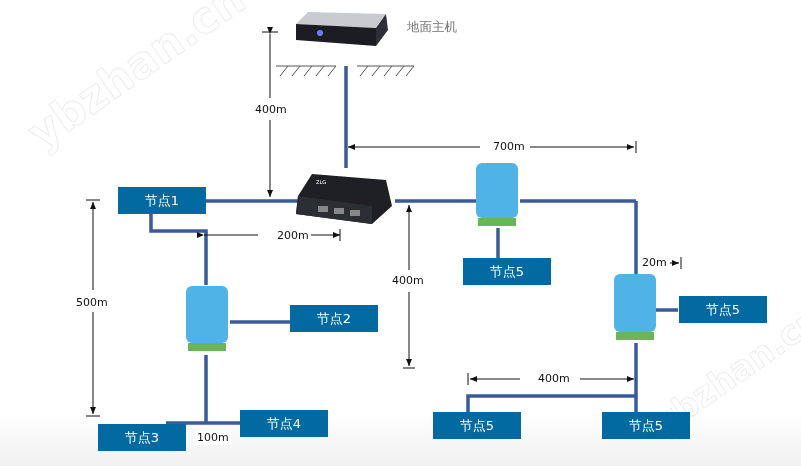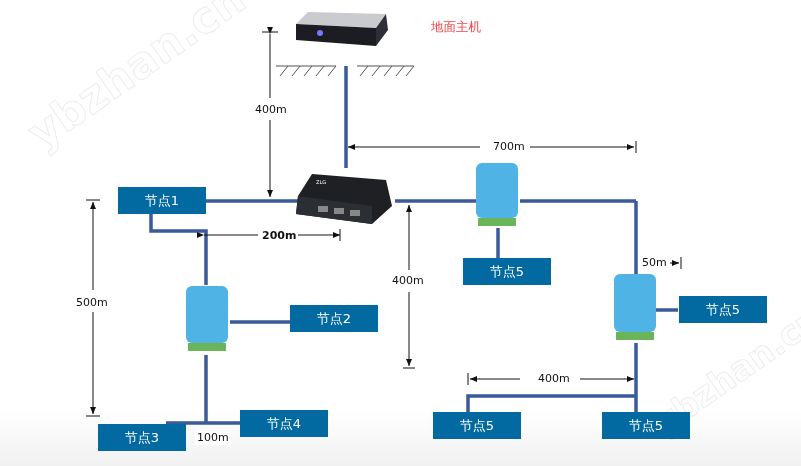--- a/index.html
+++ b/index.html
@@ -3,21 +3,21 @@
 <meta charset="utf-8">
 <style>
   html, body { margin:0; padding:0; }
   body { width:801px; height:466px; position:relative; overflow:hidden;
          background:linear-gradient(#ffffff 0%, #ffffff 88%, #f1f1f1 100%);
          font-family:"DejaVu Sans", "Liberation Sans", sans-serif; }
   #canvas { position:absolute; left:0; top:0; width:801px; height:466px; }
   .node { position:absolute; background:#0369a1; color:#fff; font-size:13px;
           display:flex; align-items:center; justify-content:center; width:88px; height:27px; }
   .lbl { position:absolute; font-size:11px; color:#111; background:#fff; padding:0 2px; line-height:14px; }
-  .title { position:absolute; font-size:12.5px; color:#ef4444;margin-left:24px; }
+  .title { position:absolute; font-size:12.5px; color:#737373; }
   .wm { position:absolute; font-size:44px; font-family:"DejaVu Sans", sans-serif; font-weight:bold;
         color:transparent; -webkit-text-stroke:1px rgba(200,200,200,0.35); transform:rotate(-35deg); pointer-events:none; }
 </style>
 </head>
 <body>
 
 <svg id="canvas" viewBox="0 0 801 466">
   <defs>
     <marker id="arr" markerWidth="8" markerHeight="8" refX="7" refY="4" orient="auto">
       <path d="M0,1 L7,4 L0,7 z" fill="#111"></path>
@@ -108,19 +108,19 @@
 <div class="node" style="left:118px;top:187px;">节点1</div>
 <div class="node" style="left:290px;top:305px;">节点2</div>
 <div class="node" style="left:98px;top:424px;">节点3</div>
 <div class="node" style="left:240px;top:410px;text-align:right;">节点4</div>
 <div class="node" style="left:463px;top:258px;">节点5</div>
 <div class="node" style="left:679px;top:296px;">节点5</div>
 <div class="node" style="left:433px;top:412px;">节点5</div>
 <div class="node" style="left:602px;top:412px;">节点5</div>
 
 <div class="lbl" style="left:253px;top:103px;">400m</div>
-<div class="lbl" style="left:260px;top:229px;font-weight:bold;">200m</div>
+<div class="lbl" style="left:275px;top:229px;">200m</div>
 <div class="lbl" style="left:491px;top:140px;">700m</div>
 <div class="lbl" style="left:390px;top:274px;">400m</div>
 <div class="lbl" style="left:74px;top:296px;">500m</div>
 <div class="lbl" style="left:195px;top:431px;">100m</div>
-<div class="lbl" style="left:640px;top:256px;">50m</div>
+<div class="lbl" style="left:640px;top:256px;">20m</div>
 <div class="lbl" style="left:536px;top:372px;">400m</div>
 
 </body></html>

